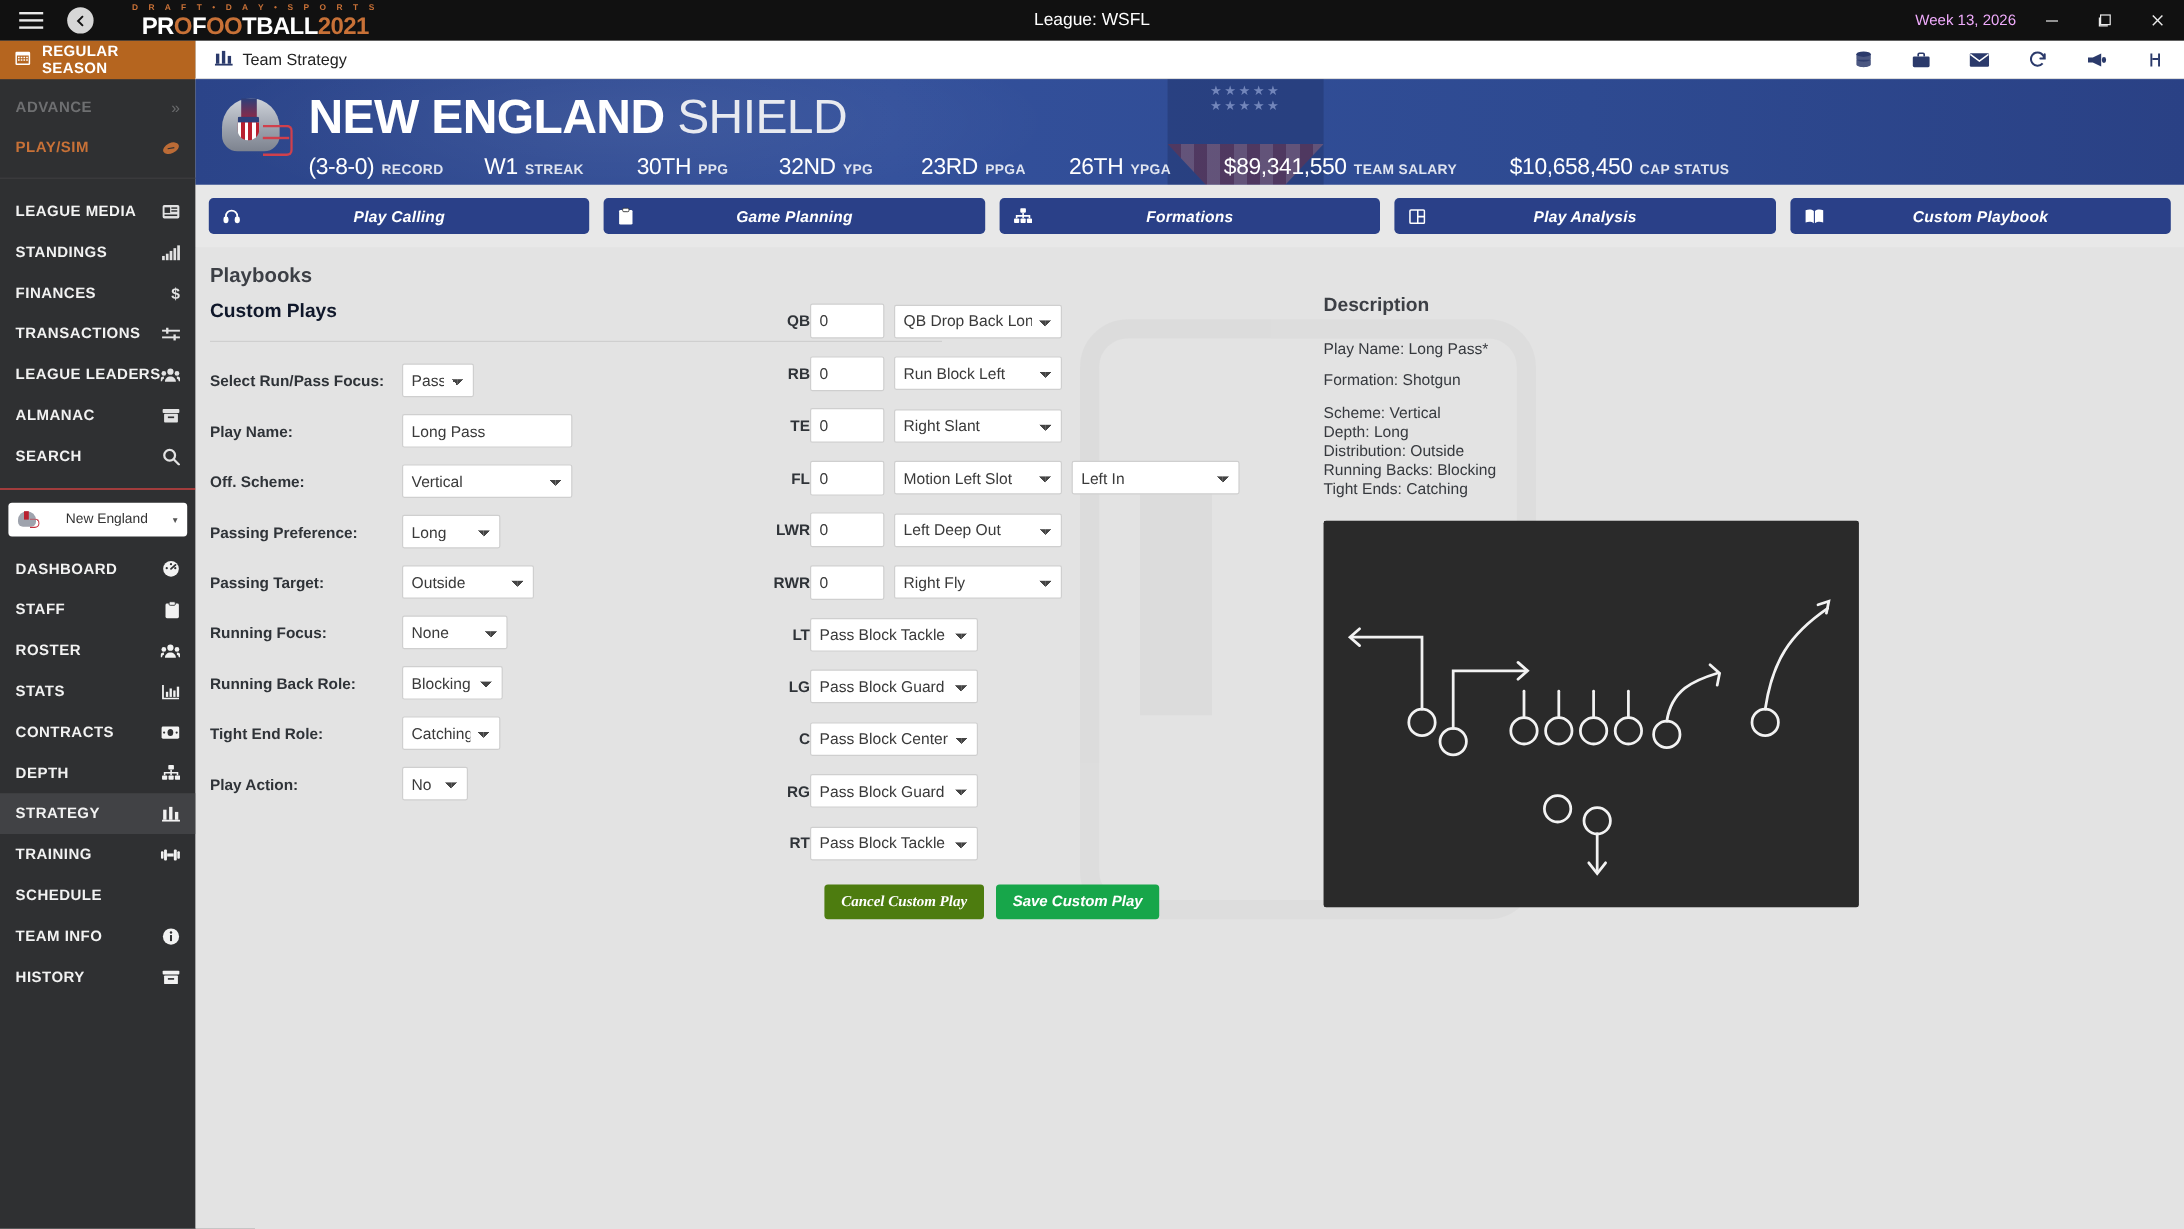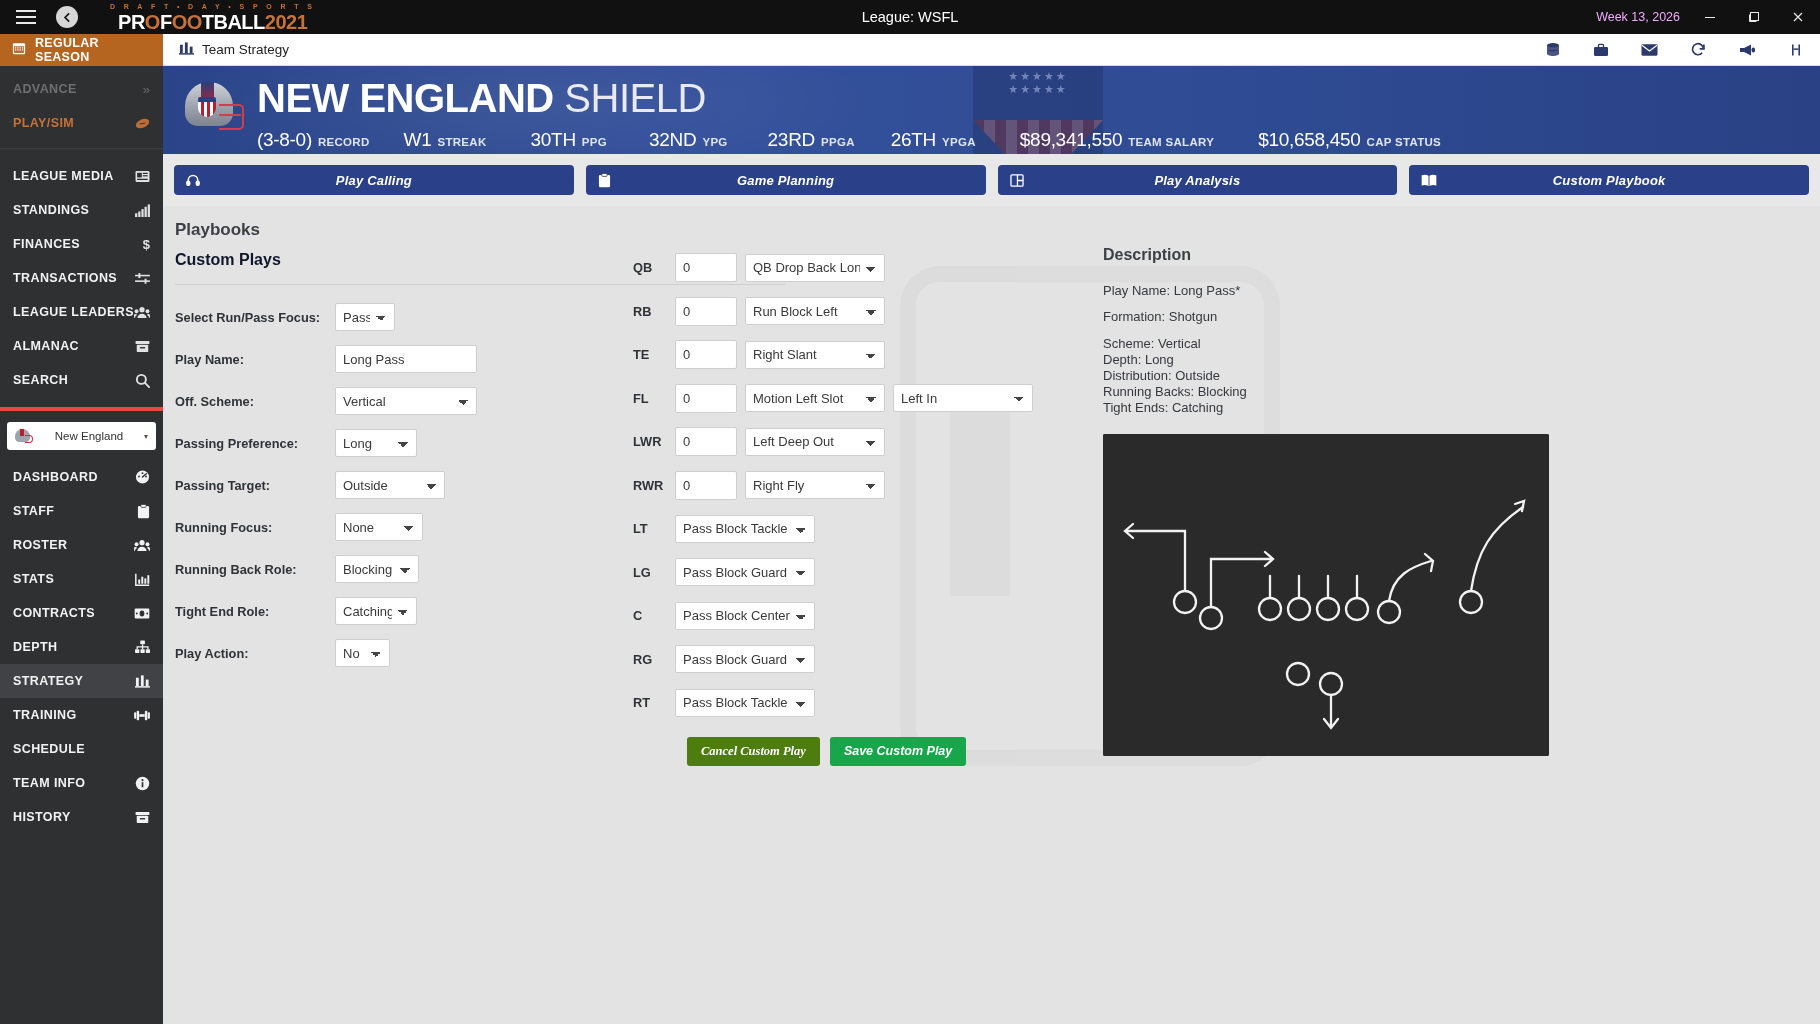--- a/index.html
+++ b/index.html
@@ -60,21 +60,21 @@
   .sb-row {
     height: 34px; display: flex; align-items: center; justify-content: space-between;
     padding: 0 13px; cursor: pointer;
   }
   .sb-row .lbl { font-size: 12.5px; font-weight: bold; letter-spacing: 0.4px; }
   .sb-row .ico { font-size: 13px; opacity: 0.92; display:flex; align-items:center;}
   .sb-advance .lbl { color: #6e6f71; }
   .sb-advance .ico { color: #6e6f71; }
   .sb-playsim .lbl { color: #c87137; }
   .sb-playsim .ico { color: #c87137; }
-  .sb-group { padding: 10px 0; border-bottom: 4px solid #ef4444; }
+  .sb-group { padding: 10px 0; border-bottom: 1px solid #ef4444; }
   .sb-group .lbl { color: #f2f2f2; }
   .sb-group .ico { color: #f2f2f2; }
   .sb-teamsel {
     margin: 11px 7px 8px 7px; height: 28px; background: #fff; border-radius: 3px;
     display: flex; align-items: center; padding: 0 8px; gap: 8px; cursor: pointer;
   }
   .sb-teamsel .team-name { font-size: 11.5px; color: #333; flex: 1; text-align: center;}
   .sb-teamsel .caret { font-size: 8px; color: #555; }
   .helmet-mini {
     width: 19px; height: 15px; position: relative; flex-shrink: 0;
@@ -235,21 +235,21 @@
       linear-gradient(45deg, transparent 50%, #444 50%),
       linear-gradient(135deg, #444 50%, transparent 50%);
     background-position: calc(100% - 13px) 12px, calc(100% - 8px) 12px;
     background-size: 5px 5px, 5px 5px; background-repeat: no-repeat;
   }
 
   
   .mcol { position: absolute; left: 470px; top: 40px; width: 400px; }
   .mrow { display: flex; align-items: center; height: 43.5px; }
   .mrow .pos {
-    width: 42px; text-align: left; font-size: 12.8px; font-weight: bold; color: #2f3338;
+    width: 42px; text-align: right; font-size: 12.8px; font-weight: bold; color: #2f3338;
   }
   .mrow input.num {
     width: 62px; height: 29px; text-align: left;
   }
   .mrow select.sel1 { width: 140px; margin-left: 8px; }
   .mrow select.sel2 { width: 140px; margin-left: 8px; }
   .mrow.olrow select.sel1 { margin-left: 8px; width: 140px; }
   .mrow.olrow { padding-left: 0; }
   .btnrow { margin-top: 12px; padding-left: 54px; display: flex; gap: 10px; }
   .btn {
@@ -674,20 +674,32 @@
         <span class="t-ico">
           <svg width="13" height="15" viewBox="0 0 14 16" fill="#fff">
             <rect x="1" y="2" width="12" height="13.2" rx="1.3"></rect>
             <rect x="4.2" y="0.4" width="5.6" height="3.2" rx="1" fill="#fff" stroke="#2f3032" stroke-width="0.8"></rect>
           </svg>
         </span>
                  <span class="t-lbl">Game Planning</span>
       </div>
       <div class="tabbtn">
         <span class="t-ico">
+          <svg width="15" height="14" viewBox="0 0 16 15" fill="#fff">
+            <rect x="5.6" y="0.5" width="5" height="4" rx="0.7"></rect>
+            <rect x="0" y="9.8" width="4.6" height="4" rx="0.7"></rect>
+            <rect x="5.8" y="9.8" width="4.6" height="4" rx="0.7"></rect>
+            <rect x="11.5" y="9.8" width="4.6" height="4" rx="0.7"></rect>
+            <path d="M8.1 4.7 v2.7 M2.3 9.6 V7.4 h11.5 V9.6 M8.1 7.4 v2.2" stroke="#fff" stroke-width="1.4" fill="none"></path>
+          </svg>
+        </span>
+                 <span class="t-lbl">Formations</span>
+      </div>
+      <div class="tabbtn">
+        <span class="t-ico">
           <svg width="14" height="13" viewBox="0 0 15 14" fill="none" stroke="#fff" stroke-width="1.4">
             <rect x="1" y="1" width="13" height="12" rx="1"></rect>
             <path d="M8 1 v12 M8 7 h6"></path>
           </svg>
         </span>
                  <span class="t-lbl">Play Analysis</span>
       </div>
       <div class="tabbtn">
         <span class="t-ico">
           <svg width="16" height="13" viewBox="0 0 17 14" fill="#fff">

